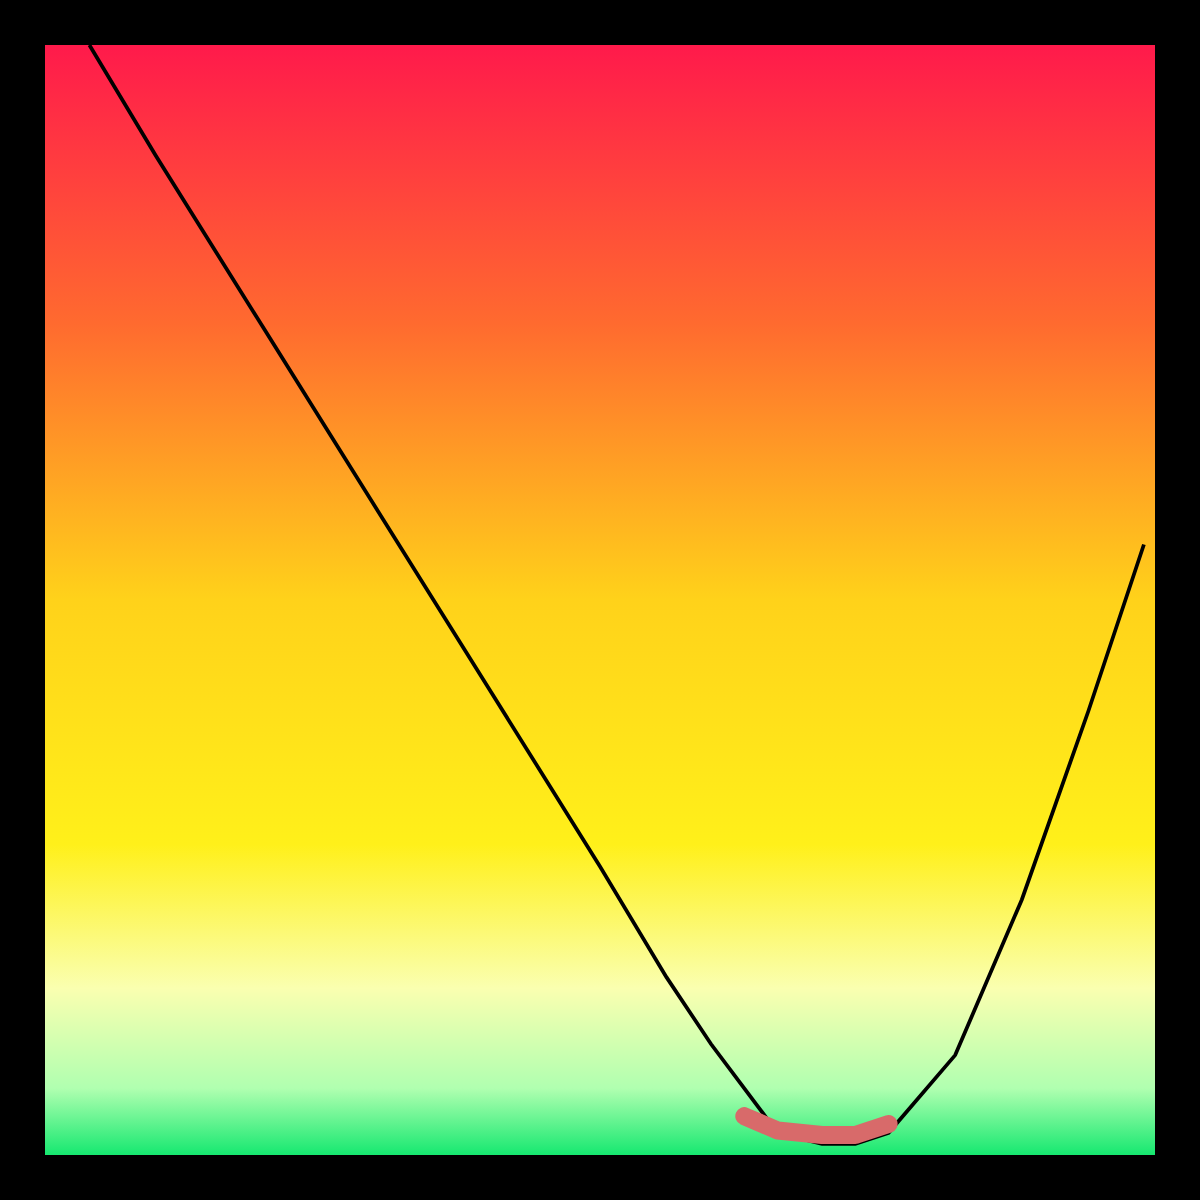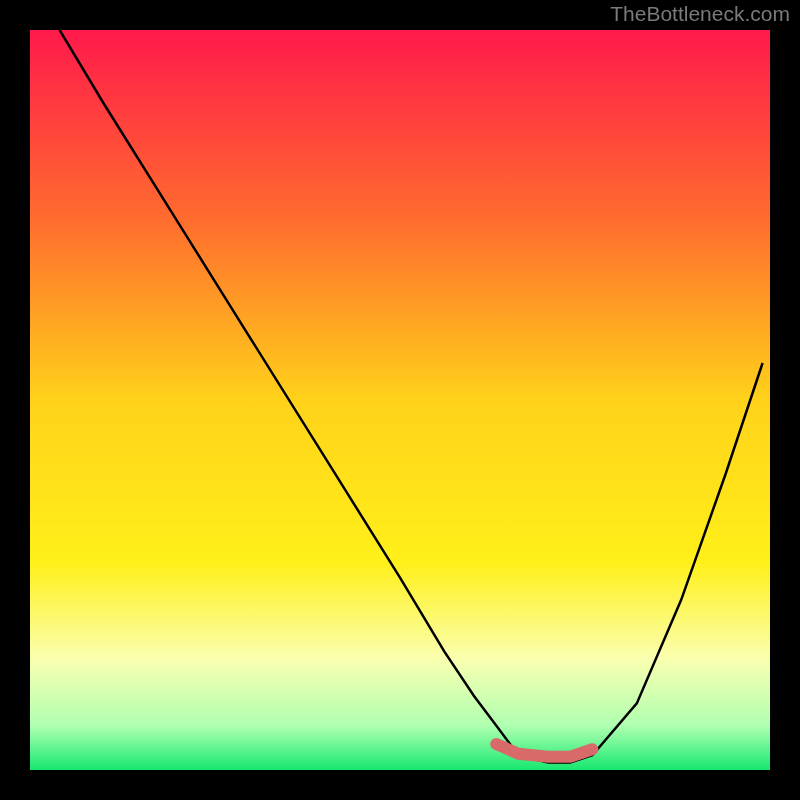--- a/index.html
+++ b/index.html
@@ -27,21 +27,20 @@
   }
   .plot {
     position: absolute;
     display: block;
   }
 </style>
 </head>
 <body>
 
 <div class="outer">
-  <div class="attribution">TheBottleneck.com</div>
   <svg class="plot" width="740" height="740" viewBox="0 0 740 740" style="left:30px; top:30px;">
     <defs>
       <linearGradient id="bg-grad" x1="0" y1="0" x2="0" y2="1">
           <stop offset="0%" stop-color="#ff1a4b"></stop>
           <stop offset="25%" stop-color="#ff6a2f"></stop>
           <stop offset="50%" stop-color="#ffd21a"></stop>
           <stop offset="72%" stop-color="#fff01a"></stop>
           <stop offset="85%" stop-color="#faffb0"></stop>
           <stop offset="94%" stop-color="#b0ffb0"></stop>
           <stop offset="100%" stop-color="#16e870"></stop>

